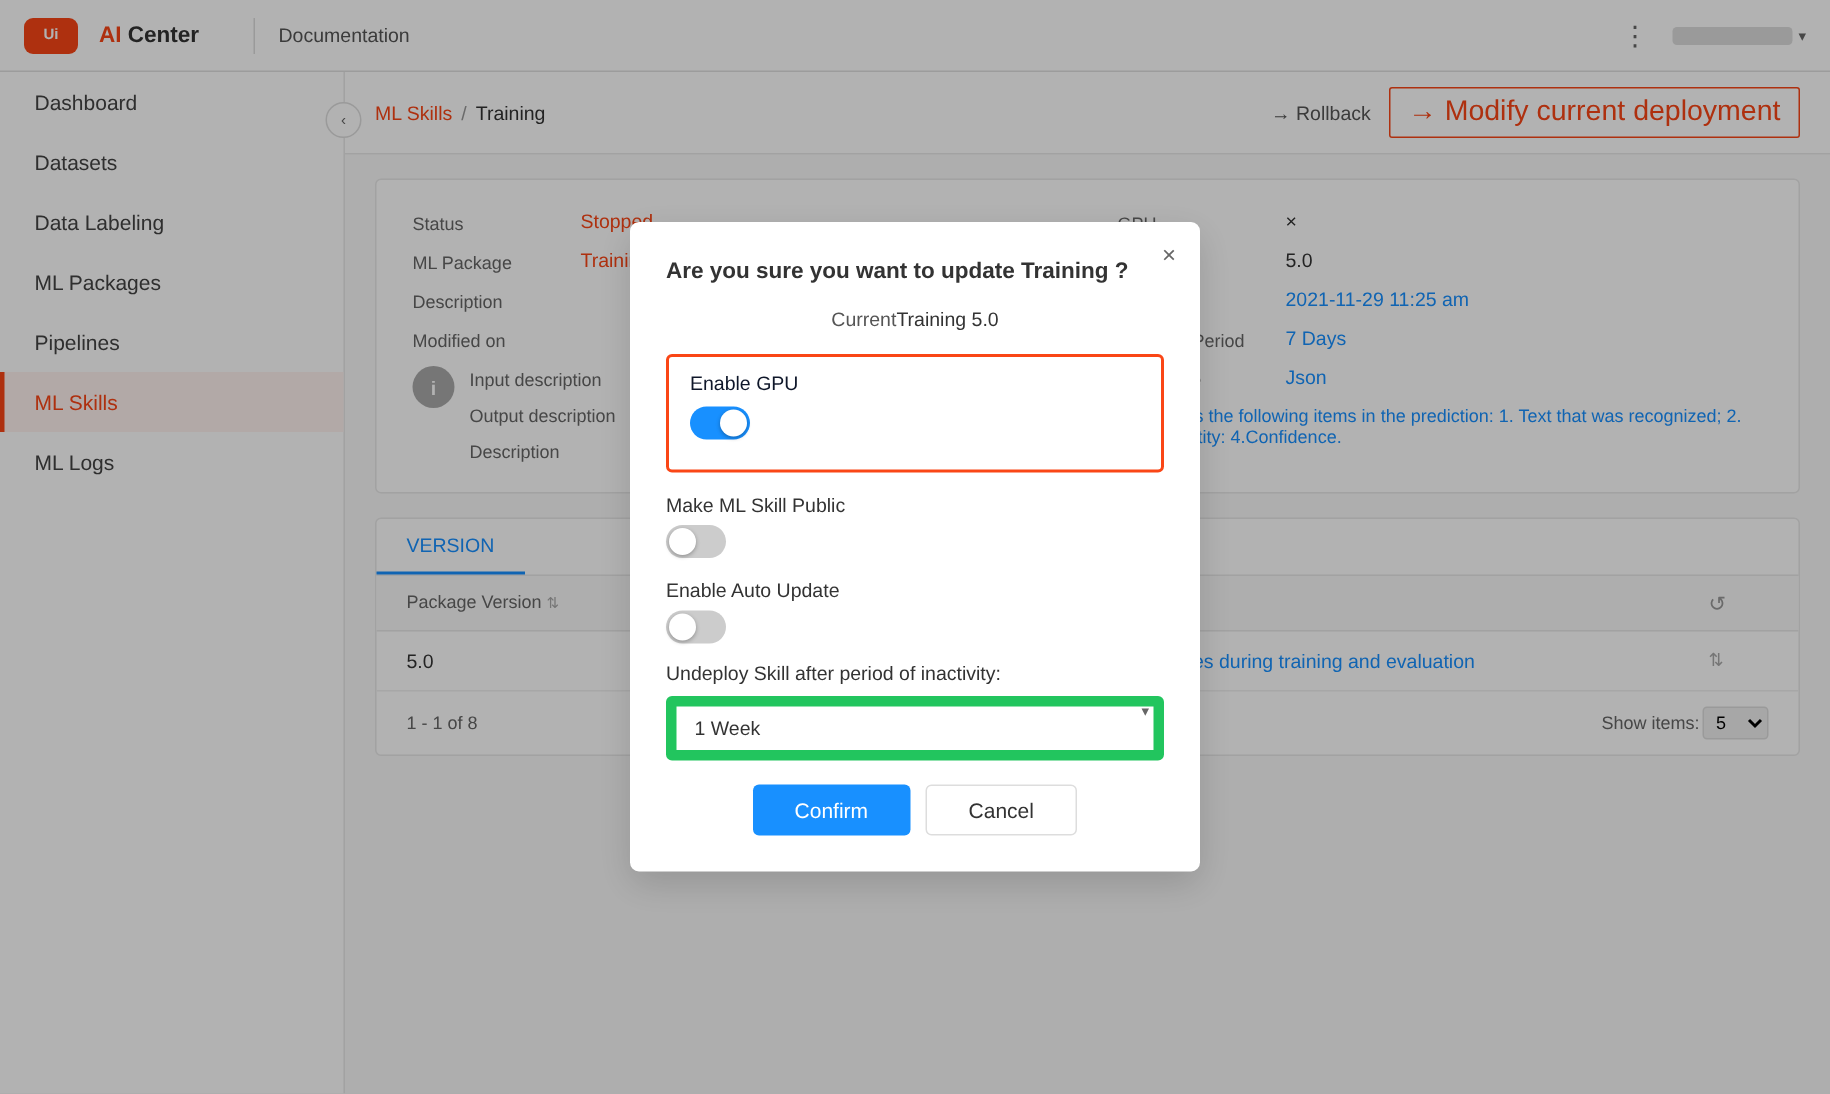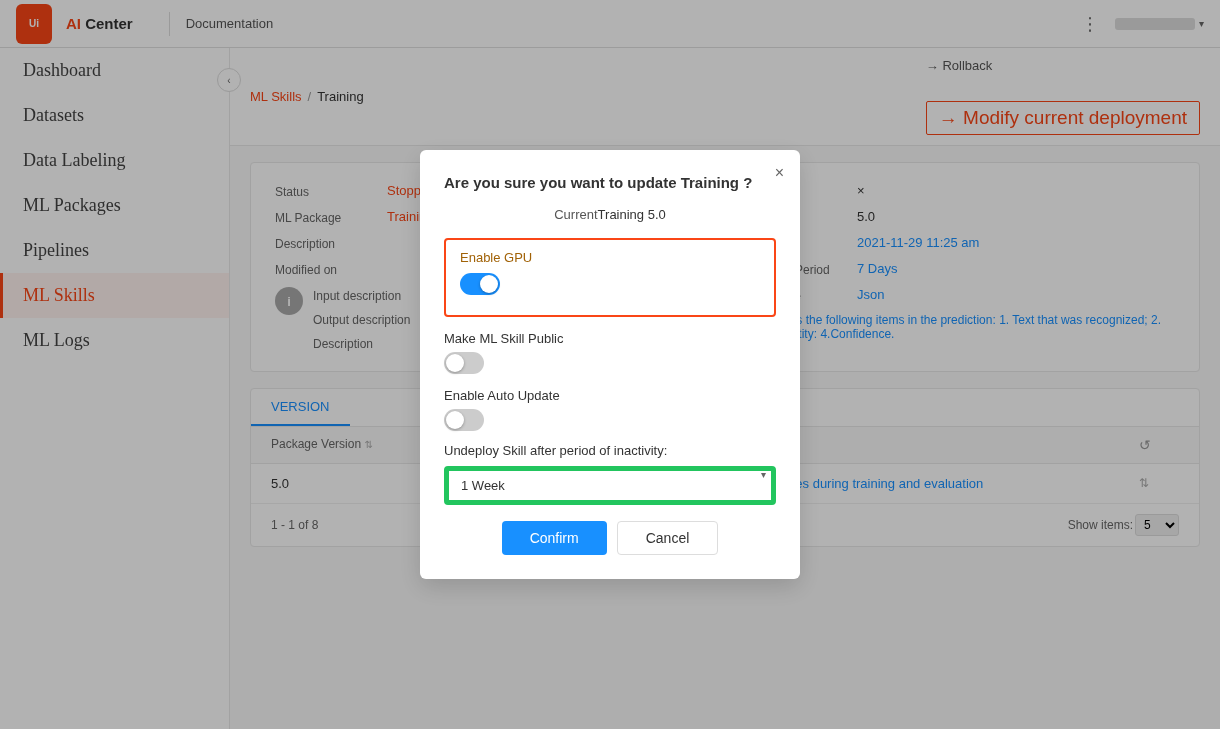--- a/index.html
+++ b/index.html
@@ -5,21 +5,21 @@
     * { box-sizing: border-box; margin: 0; padding: 0; }
     body { font-family: 'Segoe UI', Arial, sans-serif; font-size: 13px; color: #333; background: #f5f5f5; height: 729px; overflow: hidden; }
 
     
     .top-header {
       display: flex; align-items: center; height: 48px;
       background: #fff; border-bottom: 1px solid #e0e0e0;
       padding: 0 16px; position: relative; z-index: 10;
     }
     .logo-area { display: flex; align-items: center; gap: 8px; margin-right: 20px; }
-    .logo-box { width: 36px; height: 40px; background: #fa4616; border-radius: 6px; display: flex; align-items: center; justify-content: center; }
+    .logo-box { width: 36px; height: 24px; background: #fa4616; border-radius: 6px; display: flex; align-items: center; justify-content: center; }
     .logo-box span { color: #fff; font-weight: 900; font-size: 10px; }
     .logo-ai { font-size: 15px; font-weight: 700; color: #333; margin-left: 6px; }
     .logo-ai span { color: #fa4616; }
     .header-divider { width: 1px; height: 24px; background: #ddd; margin: 0 16px; }
     .header-doc { font-size: 13px; color: #555; }
     .header-right { margin-left: auto; display: flex; align-items: center; gap: 16px; }
     .header-dots { font-size: 18px; color: #666; cursor: pointer; }
     .header-user { display: flex; align-items: center; gap: 4px; }
     .header-user-name { width: 80px; height: 12px; background: #ddd; border-radius: 3px; }
     .chevron-down { font-size: 10px; color: #666; }
@@ -27,39 +27,38 @@
     
     .layout { display: flex; height: calc(729px - 48px); }
 
     
     .sidebar {
       width: 230px; background: #fff; border-right: 1px solid #e8e8e8;
       flex-shrink: 0; position: relative;
     }
     .sidebar-collapse { position: absolute; right: -12px; top: 20px; width: 24px; height: 24px; background: #fff; border: 1px solid #ddd; border-radius: 50%; display: flex; align-items: center; justify-content: center; cursor: pointer; z-index: 5; font-size: 10px; color: #666; }
     .sidebar-item {
-      padding: 12px 20px; cursor: pointer; font-size: 18px; color: #444;
+      padding: 12px 20px; cursor: pointer; font-size: 14px; color: #444;
       border-left: 3px solid transparent;
-      font-family: Liberation Serif, serif;
     }
     .sidebar-item.active { background: #fff3f0; border-left: 3px solid #fa4616; color: #fa4616; font-weight: 500; }
 
     
     .main { flex: 1; overflow-y: auto; background: #f9f9f9; }
 
     
     .breadcrumb-bar {
       display: flex; align-items: center; justify-content: space-between;
       padding: 10px 20px; background: #fff; border-bottom: 1px solid #e8e8e8;
     }
     .breadcrumb { display: flex; align-items: center; gap: 6px; font-size: 13px; }
     .breadcrumb-link { color: #fa4616; cursor: pointer; }
     .breadcrumb-sep { color: #999; }
     .breadcrumb-current { color: #333; }
-    .breadcrumb-actions { display: flex; align-items: flex-start; gap: 28px; flex-direction: column; }
+    .breadcrumb-actions { display: flex; align-items: center; gap: 12px; }
     .rollback-btn { font-size: 13px; color: #555; cursor: pointer; }
     .modify-btn {
       font-size: 19px; color: #fa4616; border: 1.5px solid #fa4616;
       padding: 5px 12px; cursor: pointer; background: #fff; border-radius: 2px;
       font-weight: 500;
     }
 
     
     .content-area { padding: 16px 20px; }
 
@@ -116,21 +115,21 @@
     }
     .modal-title { font-size: 15px; font-weight: 600; color: #333; margin-bottom: 16px; }
     .modal-current-row { display: flex; align-items: center; justify-content: center; margin-bottom: 16px; font-size: 13px; color: #555; }
     .modal-current-val { color: #333; }
 
     
     .gpu-box {
       border: 2px solid #fa4616; border-radius: 4px; padding: 10px 14px;
       margin-bottom: 14px;
     }
-    .gpu-label { font-size: 13px; color: #a16207; margin-bottom: 8px; }
+    .gpu-label { font-size: 13px; color: #0f172a; margin-bottom: 8px; }
 
     
     .toggle-container { display: flex; align-items: center; gap: 10px; margin-bottom: 10px; }
     .toggle { position: relative; width: 40px; height: 22px; }
     .toggle input { opacity: 0; width: 0; height: 0; }
     .toggle-slider {
       position: absolute; top: 0; left: 0; right: 0; bottom: 0;
       border-radius: 11px; cursor: pointer; transition: 0.2s;
     }
     .toggle-slider.on { background: #1890ff; }
@@ -143,21 +142,21 @@
     .toggle-slider.on::after { left: 20px; }
     .toggle-slider.off::after { left: 2px; }
 
     .section-label { font-size: 13px; color: #333; margin-bottom: 6px; margin-top: 14px; }
     .section-label-first { font-size: 13px; color: #333; margin-bottom: 6px; }
 
     
     .dropdown-container { position: relative; margin-top: 12px; margin-bottom: 16px; }
     .inactivity-label { font-size: 13px; color: #333; margin-bottom: 8px; }
     .dropdown-select {
-      width: 100%; padding: 7px 30px 7px 12px; border: 5px solid #22c55e;
+      width: 100%; padding: 7px 30px 7px 12px; border: 7px solid #22c55e;
       border-radius: 4px; font-size: 13px; color: #333; appearance: none;
       background: #fff; cursor: pointer;
     }
     .dropdown-arrow { position: absolute; right: 10px; top: 50%; transform: translateY(-50%); font-size: 10px; color: #666; pointer-events: none; }
 
     
     .modal-footer { display: flex; gap: 10px; justify-content: center; }
     .confirm-btn {
       background: #1890ff; color: #fff; border: none; border-radius: 4px;
       padding: 8px 28px; font-size: 14px; font-weight: 400; cursor: pointer;

